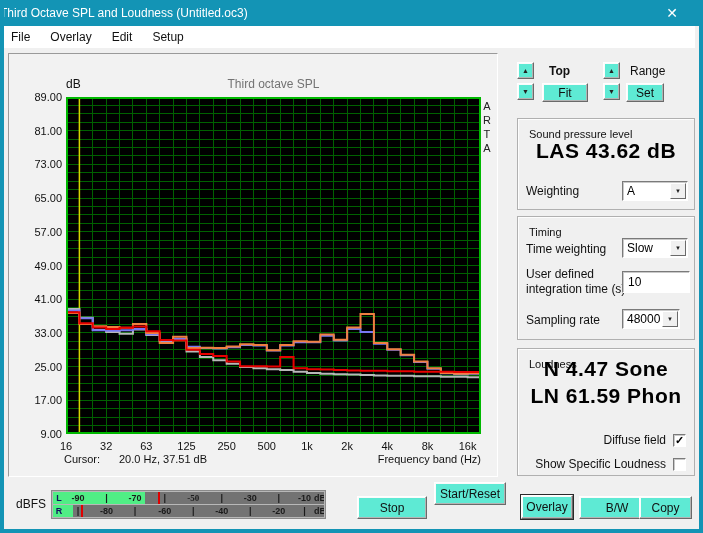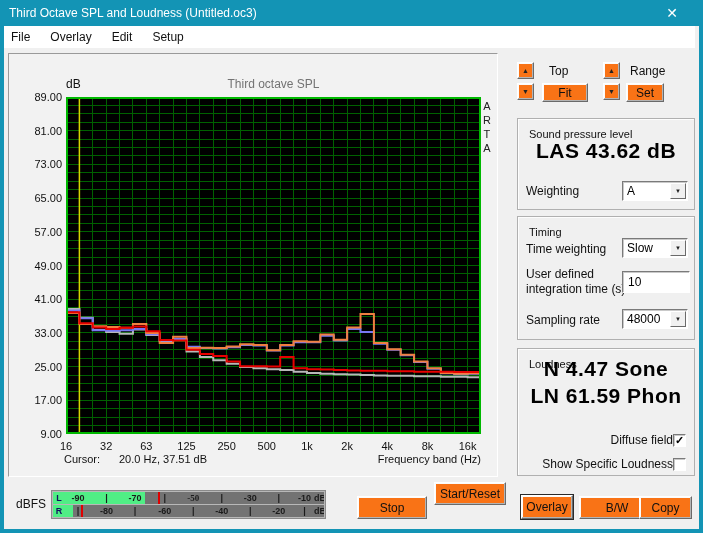--- a/index.html
+++ b/index.html
@@ -7,21 +7,21 @@
   body { font-family: "Liberation Sans", sans-serif; background:#d0d0d0; }
   .window {
     position:relative; width:703px; height:533px;
     background:#f0f0f0;
     border-left:4px solid #1394b5; border-right:4px solid #1394b5; border-bottom:4px solid #1394b5;
     overflow:hidden;
   }
   .titlebar {
     position:absolute; left:-4px; top:0; width:703px; height:26px;
     background:#1394b5; color:#fff; font-size:12px;
-    display:flex; align-items:center; padding-left:9px;
+    display:flex; align-items:center; 
   }
   .title-close {
     position:absolute; right:14px; top:0; width:34px; height:26px;
     display:flex; align-items:center; justify-content:center;
     color:#fff; font-size:14px; cursor:default;
   }
   .menubar {
     position:absolute; left:-4px; top:26px; width:695px; height:22px;
     background:#ffffff; display:flex; align-items:center; font-size:12px; color:#111;
   }
@@ -46,21 +46,21 @@
     font-size:11px; color:#111;
   }
   .arta-col { position:absolute; left:474px; top:45px; font-size:11px; color:#222; line-height:14px; text-align:center; }
   .cursor-row { position:absolute; left:0; top:399px; width:488px; font-size:11px; color:#111; }
   .cursor-label { position:absolute; left:55px; }
   .cursor-value { position:absolute; left:110px; }
   .freq-band-label { position:absolute; right:16px; }
 
   
   .btn {
-    position:absolute; background:#f97316; font-size:12px; color:#111;
+    position:absolute; background:#5eead4; font-size:12px; color:#111;
     border:1px solid; border-color:#ffffff #6a6a6a #6a6a6a #ffffff;
     box-shadow:inset -1px -1px 0 #b4b4b4, inset 1px 1px 0 #fbfbfb;
     display:flex; align-items:center; justify-content:center; cursor:default;
   }
   .btn.default { outline:1px solid #2a2a2a; }
   .spin { width:17px; height:17px; font-size:7px; color:#222; }
   .grp {
     position:absolute; border:1px solid #b0b0b0;
     box-shadow:inset 1px 1px 0 #fdfdfd;
   }
@@ -80,21 +80,21 @@
     position:absolute; right:1px; top:1px; bottom:1px; width:16px;
     background:#f0f0f0; border:1px solid; border-color:#ffffff #6a6a6a #6a6a6a #ffffff;
     display:flex; align-items:center; justify-content:center; font-size:6px; color:#222;
   }
   .field {
     position:absolute; background:#fff;
     border:1px solid; border-color:#7a7a7a #ffffff #ffffff #7a7a7a;
     box-shadow:inset 1px 1px 0 #c9c9c9;
     font-size:12px; color:#000; display:flex; align-items:center; padding-left:5px;
   }
-  .chk-row { position:absolute; right:8px; display:flex; align-items:center; font-size:12px; color:#111; }
+  .chk-row { position:absolute; right:8px; display:flex; align-items:center; gap:7px; font-size:12px; color:#111; }
   .chk {
     width:13px; height:13px; background:#fff;
     border:1px solid; border-color:#7a7a7a #ffffff #ffffff #7a7a7a;
     box-shadow:inset 1px 1px 0 #c9c9c9;
     font-size:11px; font-weight:bold; color:#000;
     display:flex; align-items:center; justify-content:center; line-height:1;
   }
 
   
   .dbfs-caption { position:absolute; left:12px; top:497px; font-size:12px; color:#111; }
@@ -256,21 +256,21 @@
       <span class="freq-band-label">Frequency band (Hz)</span>
     </div>
   </div>
 
   <div class="btn spin" style="left:513px;top:62px;">
       <span>▲</span>
     </div>
   <div class="btn spin" style="left:513px;top:83px;">
       <span>▼</span>
     </div>
-  <span class="lbl" style="left:545px;top:64px;">Top</span>
+  <span class="lbl" style="left:545px;top:64px;font-weight:bold;">Top</span>
   <div class="btn" style="left:538px;top:83px;width:46px;height:19px;">
       <span>Fit</span>
     </div>
 
   <div class="btn spin" style="left:599px;top:62px;">
       <span>▲</span>
     </div>
   <div class="btn spin" style="left:599px;top:83px;">
       <span>▼</span>
     </div>
@@ -295,21 +295,21 @@
     <div class="combo" style="left:104px;top:21px;width:66px;">
       <span>Slow</span>
       <span class="arrow-btn">▼</span>
     </div>
     <span class="lbl" style="left:8px;top:50px;">User defined</span>
     <span class="lbl" style="left:8px;top:65px;">integration time (s)</span>
     <div class="field" style="left:104px;top:54px;width:68px;height:22px;">
       <span>10</span>
     </div>
     <span class="lbl" style="left:8px;top:96px;">Sampling rate</span>
-    <div class="combo" style="left:104px;top:92px;width:66px;">
+    <div class="combo" style="left:104px;top:92px;width:58px;">
       <span>48000</span>
       <span class="arrow-btn">▼</span>
     </div>
   </div>
 
   <div class="grp" style="left:513px;top:348px;width:178px;height:128px;">
     <span class="grp-title">Loudness</span>
     <div class="big-val" style="position:absolute;left:0;top:8px;width:100%;text-align:center;">N 4.47 Sone</div>
     <div class="big-val" style="position:absolute;left:0;top:35px;width:100%;text-align:center;">LN 61.59 Phon</div>
     <div class="chk-row" style="top:84px;">

